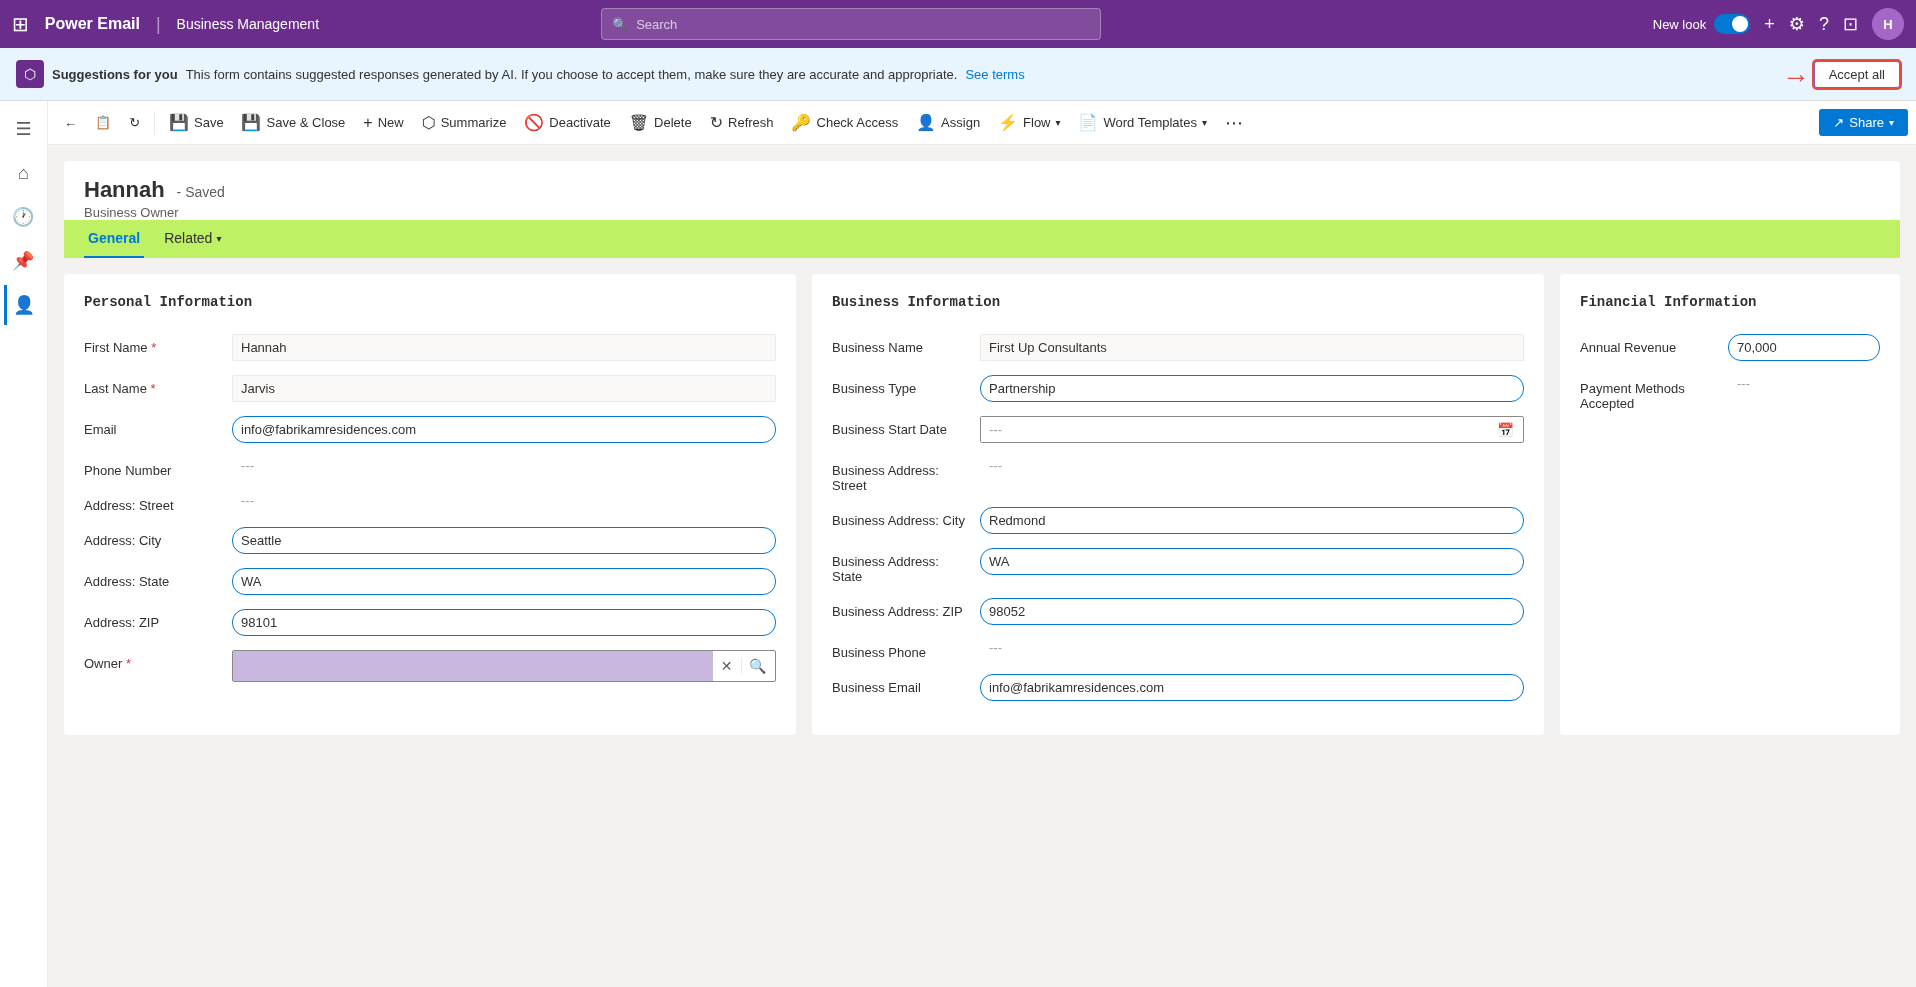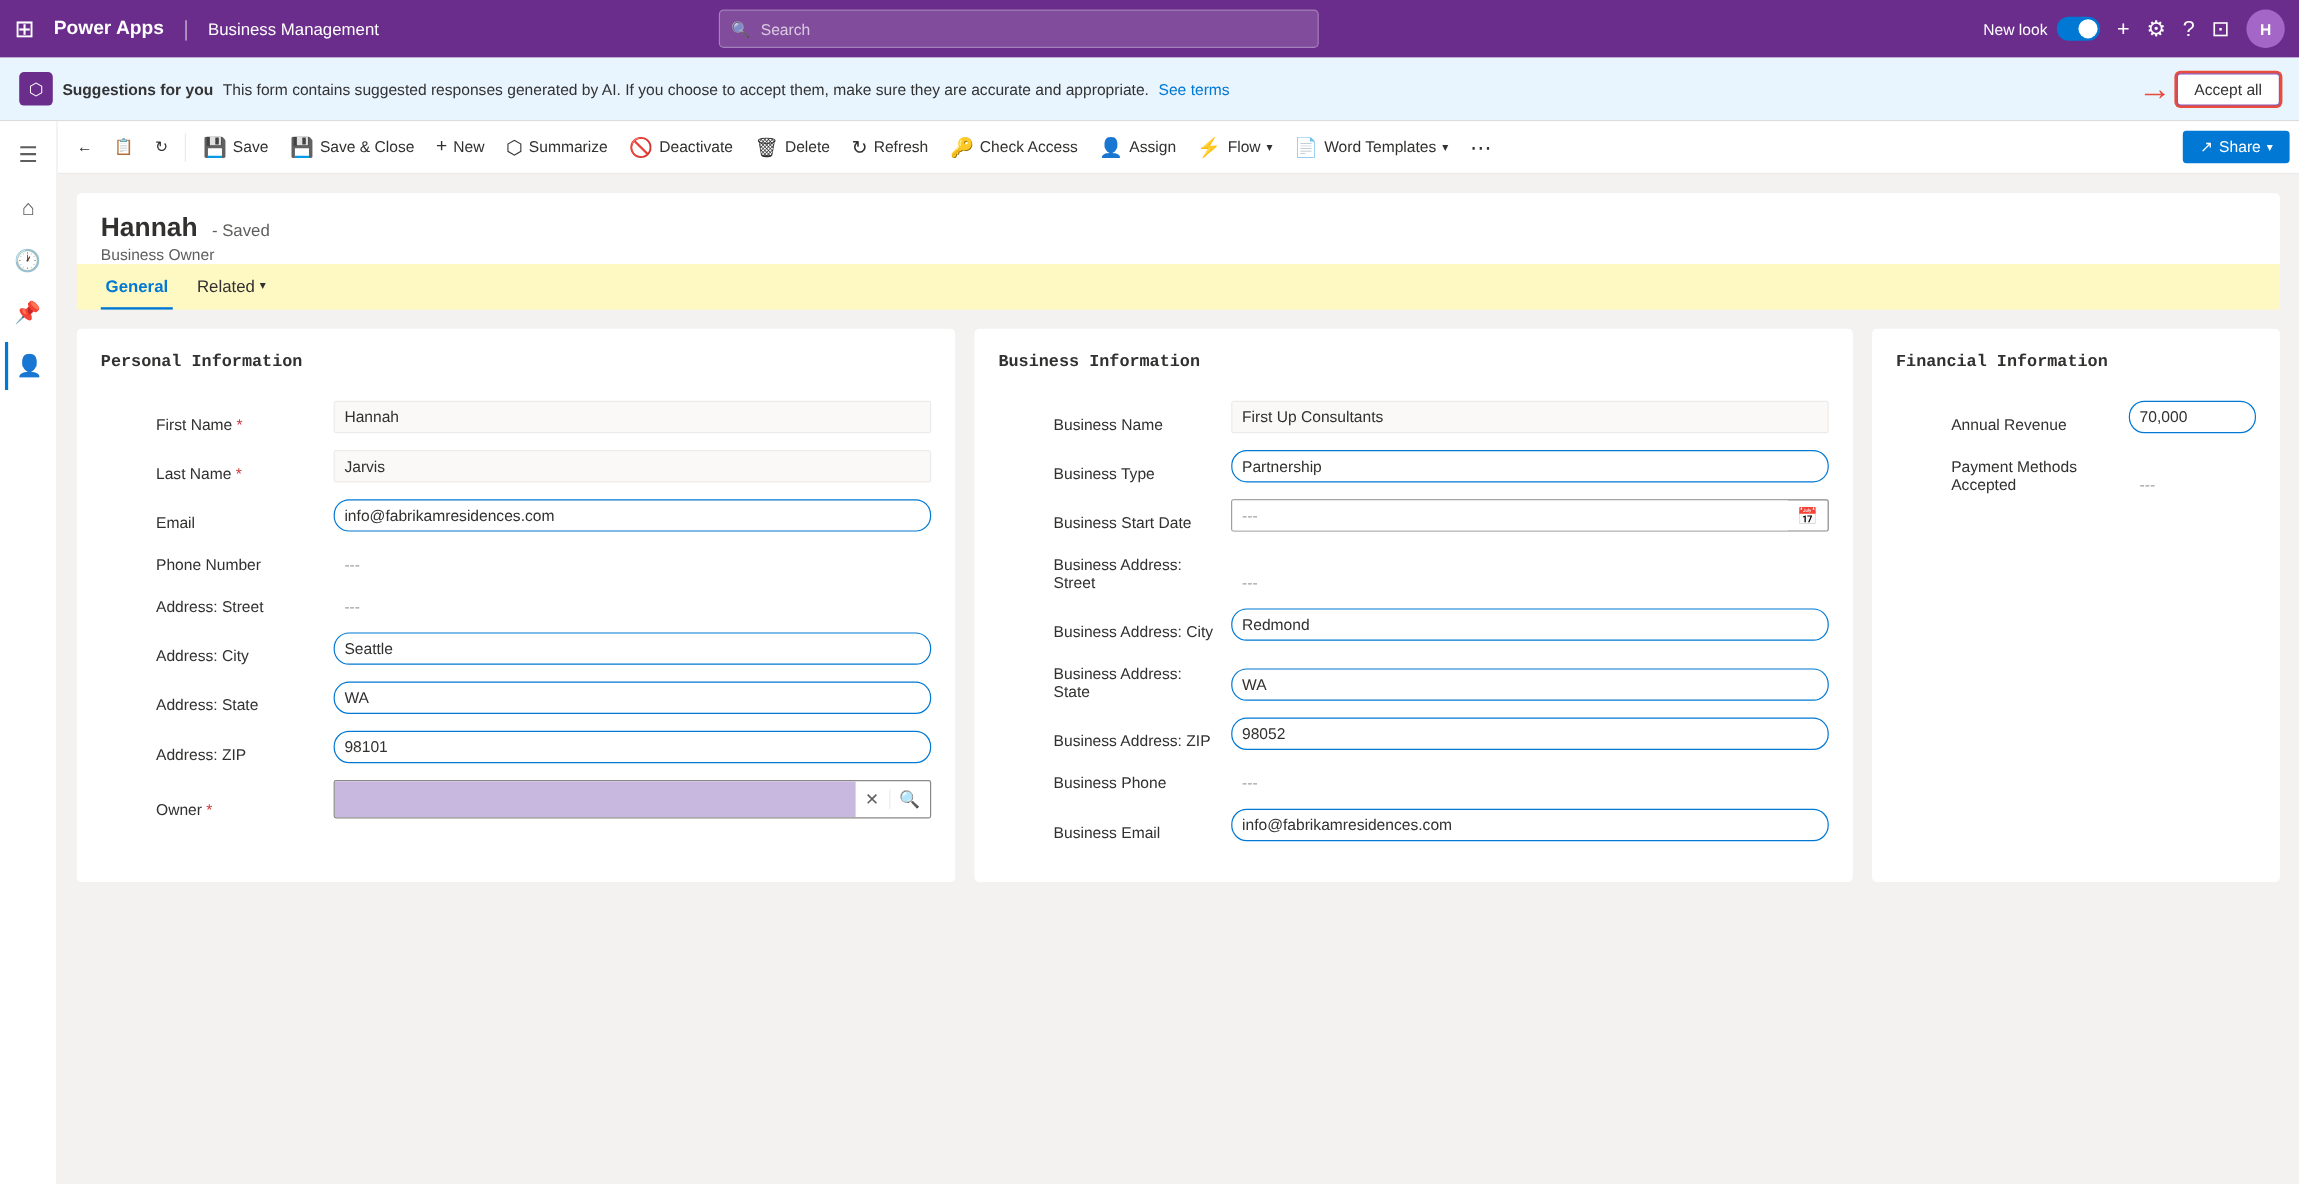--- a/index.html
+++ b/index.html
@@ -220,21 +220,21 @@
       margin-left: 8px;
     }
     .record-role {
       font-size: 13px;
       color: #605e5c;
       margin-top: 2px;
     }
 
     
     .record-tabs {
-      background: #fef9c3;
+      background: #bef264;
       display: flex;
       align-items: center;
       padding: 0 20px;
       margin-bottom: 16px;
       gap: 4px;
     }
     .tab {
       padding: 10px 4px;
       border: none;
       background: none;
@@ -271,24 +271,23 @@
       font-weight: 600;
       color: #323130;
       margin-bottom: 16px;
       padding-bottom: 8px;
       font-family: Liberation Mono, monospace;
     }
 
     
     .form-field {
       display: flex;
-      align-items: flex-end;
+      align-items: flex-start;
       margin-bottom: 14px;
       gap: 8px;
-      margin-left: 46px;
     }
     .field-label {
       width: 140px;
       font-size: 13px;
       color: #323130;
       padding-top: 6px;
       flex-shrink: 0;
     }
     .field-required::after {
       content: ' *';
@@ -377,21 +376,21 @@
       color: #e74c3c;
       font-size: 28px;
       font-weight: bold;
     }
   </style>
 </head>
 <body>
 
 <div class="top-nav">
   <span class="waffle">⊞</span>
-  <span class="app-name">Power Apps</span>
+  <span class="app-name">Power Email</span>
   <span class="separator">|</span>
   <span class="biz-mgmt">Business Management</span>
   <div class="search-bar">
     <span>🔍</span>
     <span style="color:rgba(255,255,255,0.7)">Search</span>
   </div>
   <div class="right-icons">
     <div class="new-look-toggle">
       <span>New look</span>
       <div class="toggle-switch"></div>

